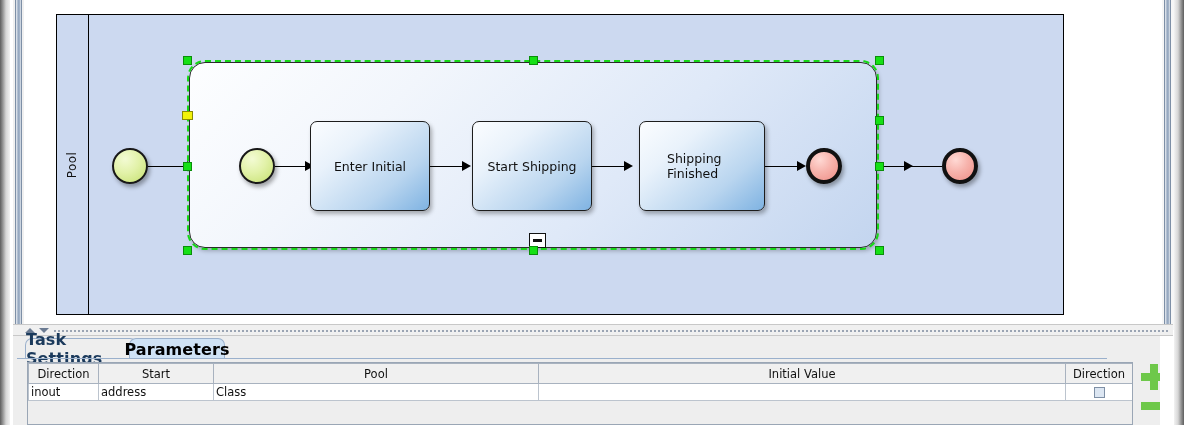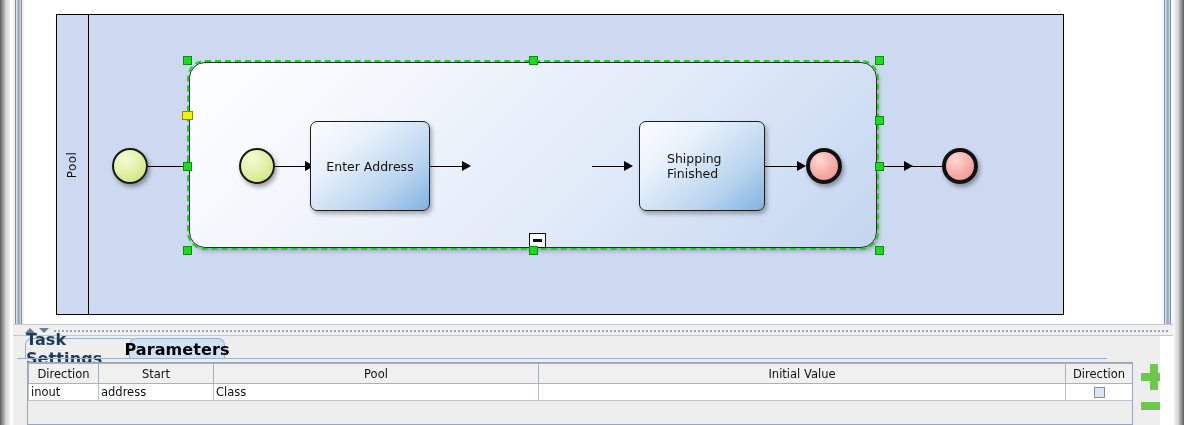--- a/index.html
+++ b/index.html
@@ -150,25 +150,28 @@
     <div class="arw" style="left:163px;top:161px;"></div>
 
     <div class="subproc"></div>
     <div class="sel-dash"></div>
 
     <div class="ev ev-start" style="left:215px;top:148px;"></div>
     <div class="conn" style="left:251px;top:166px;width:36px;"></div>
     <div class="arw" style="left:281px;top:161px;"></div>
 
     <div class="task" style="left:286px;top:121px;width:120px;">
-      <span>Enter Address</span>
+      <span>Enter Initial</span>
     </div>
     <div class="conn" style="left:406px;top:166px;width:38px;"></div>
     <div class="arw" style="left:438px;top:161px;"></div>
 
+    <div class="task" style="left:448px;top:121px;width:120px;">
+      <span>Start Shipping</span>
+    </div>
     <div class="conn" style="left:568px;top:166px;width:38px;"></div>
     <div class="arw" style="left:600px;top:161px;"></div>
 
     <div class="task" style="left:615px;top:121px;width:126px;padding-left:27px;">
       <span>Shipping Finished</span>
     </div>
     <div class="conn" style="left:741px;top:166px;width:38px;"></div>
     <div class="arw" style="left:773px;top:161px;"></div>
 
     <div class="ev ev-end" style="left:782px;top:148px;"></div>

